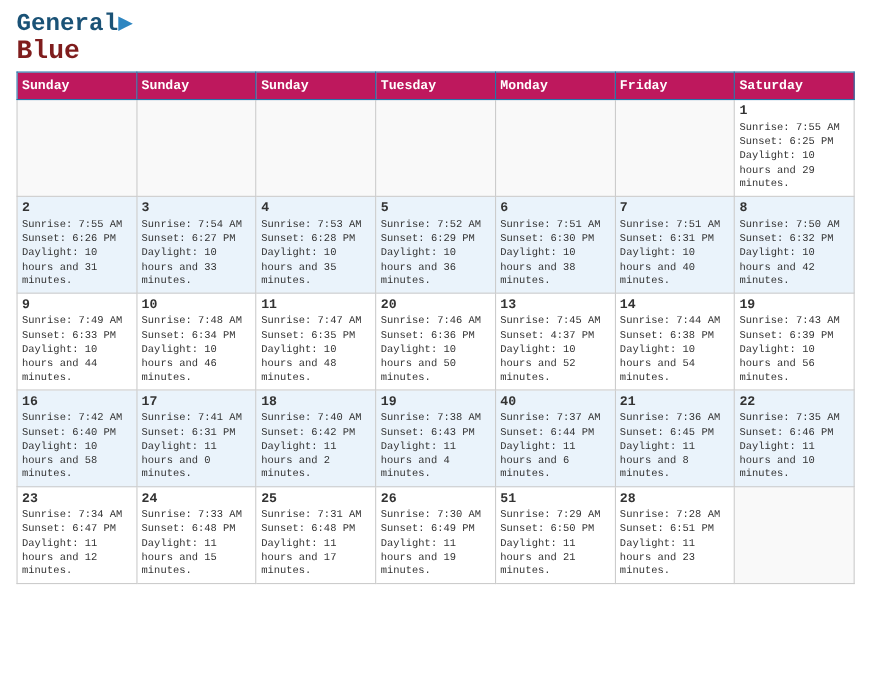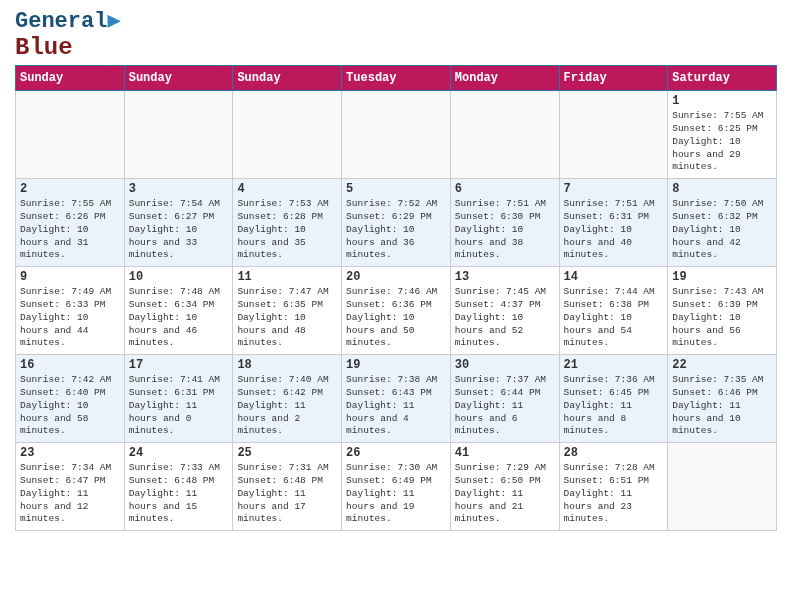--- a/index.html
+++ b/index.html
@@ -239,21 +239,21 @@
 Sunset: 6:42 PM
 Daylight: 11 hours and 2 minutes.</div>
           </td>
           <td>
             <span class="day-num">19</span>
             <div class="day-info">Sunrise: 7:38 AM
 Sunset: 6:43 PM
 Daylight: 11 hours and 4 minutes.</div>
           </td>
           <td>
-            <span class="day-num">30</span>
+            <span class="day-num">40</span>
             <div class="day-info">Sunrise: 7:37 AM
 Sunset: 6:44 PM
 Daylight: 11 hours and 6 minutes.</div>
           </td>
           <td>
             <span class="day-num">21</span>
             <div class="day-info">Sunrise: 7:36 AM
 Sunset: 6:45 PM
 Daylight: 11 hours and 8 minutes.</div>
           </td>
@@ -283,21 +283,21 @@
 Sunset: 6:48 PM
 Daylight: 11 hours and 17 minutes.</div>
           </td>
           <td>
             <span class="day-num">26</span>
             <div class="day-info">Sunrise: 7:30 AM
 Sunset: 6:49 PM
 Daylight: 11 hours and 19 minutes.</div>
           </td>
           <td>
-            <span class="day-num">41</span>
+            <span class="day-num">51</span>
             <div class="day-info">Sunrise: 7:29 AM
 Sunset: 6:50 PM
 Daylight: 11 hours and 21 minutes.</div>
           </td>
           <td>
             <span class="day-num">28</span>
             <div class="day-info">Sunrise: 7:28 AM
 Sunset: 6:51 PM
 Daylight: 11 hours and 23 minutes.</div>
           </td>

